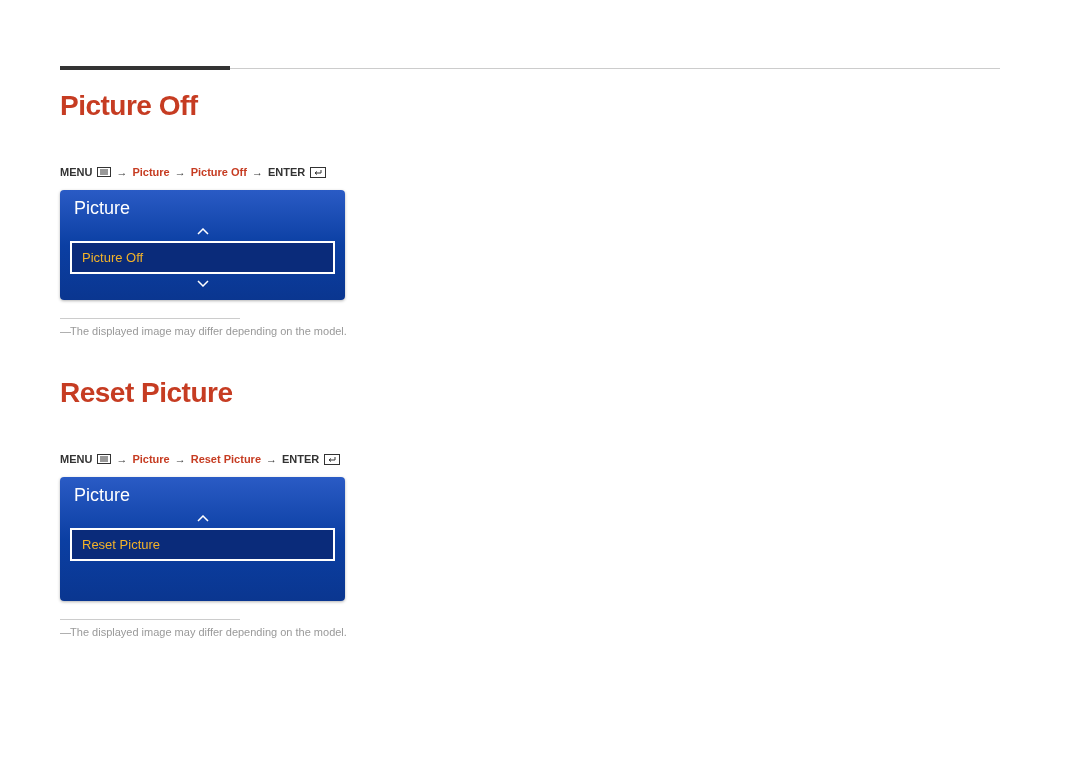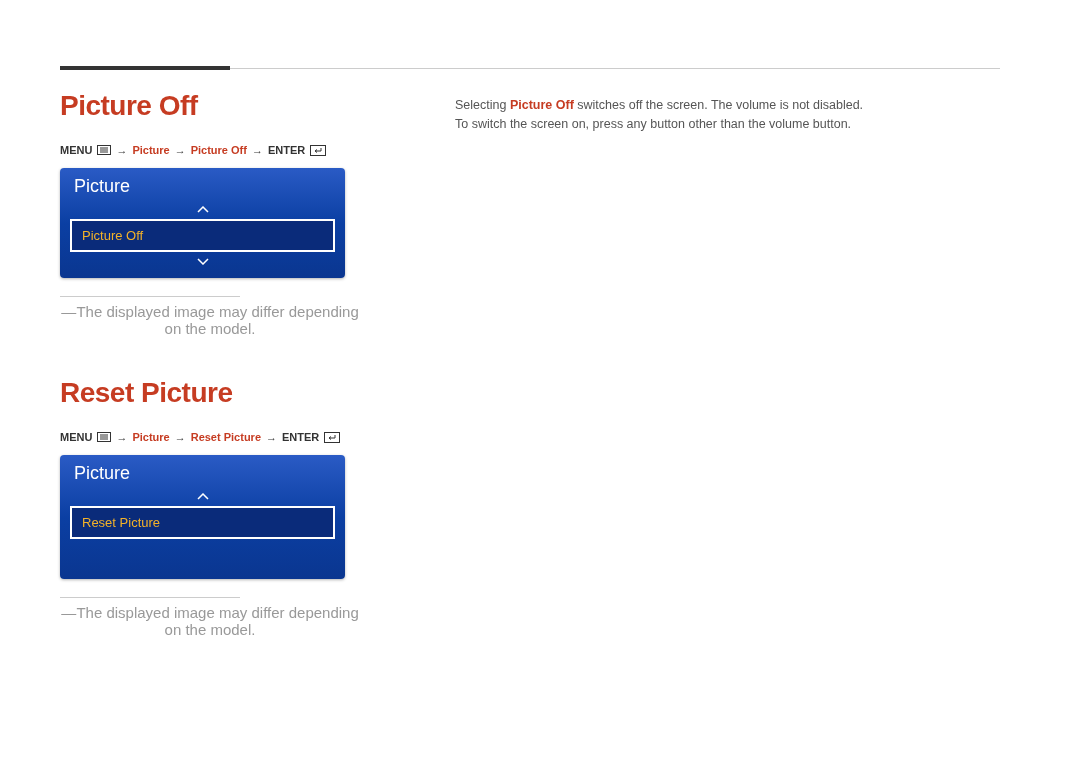--- a/index.html
+++ b/index.html
@@ -58,20 +58,21 @@
     letter-spacing: -0.5px;
   }
   .breadcrumb {
     font-size: 11px;
     color: #333;
     margin-bottom: 12px;
     display: flex;
     align-items: center;
     gap: 5px;
     flex-wrap: wrap;
+    margin-top: 44px;
   }
   .breadcrumb .bold { font-weight: bold; }
   .breadcrumb .accent { color: #c63c22; font-weight: bold; }
   .breadcrumb .arrow { font-size: 11px; }
   .breadcrumb .icon-box {
     display: inline-flex;
     vertical-align: middle;
   }
   .osd-panel {
     width: 285px;
@@ -99,25 +100,24 @@
     color: #f3b229;
     font-size: 13px;
     padding: 7px 10px;
   }
   .footnote {
     margin-top: 18px;
     border-top: 1px solid #ccc;
     width: 180px;
   }
   .footnote-text {
-    font-size: 15px;
+    font-size: 11px;
     color: #999;
     padding-top: 6px;
     width: 300px;
-    text-align: center;
   }
   .footnote-text::before {
     content: "― ";
     letter-spacing: -2px;
   }
 </style>
 </head>
 <body>
 
 <div class="header-rule"></div>
@@ -166,26 +166,20 @@
             <svg width="14" height="8" viewBox="0 0 14 8">
                 <path d="M2 2 L7 7 L12 2" fill="none" stroke="#fff" stroke-width="1.5"></path>
               </svg>
           </div>
         </div>
 
         <div class="footnote"></div>
         <div class="footnote-text">The displayed image may differ depending on the model.</div>
       </div>
 
-      <div class="right-col">
-        <p>
-          <span>Selecting </span><span class="highlight">Picture Off</span><span> switches off the screen. The volume is not disabled.</span>
-        </p>
-        <p>To switch the screen on, press any button other than the volume button.</p>
-      </div>
     </div>
 
     <div class="section">
       <div class="left-col">
         <h1 class="section-title">Reset Picture</h1>
 
         <div class="breadcrumb">
           <span class="bold">MENU</span>
           <span class="icon-box">
             <svg width="14" height="10" viewBox="0 0 14 10">

